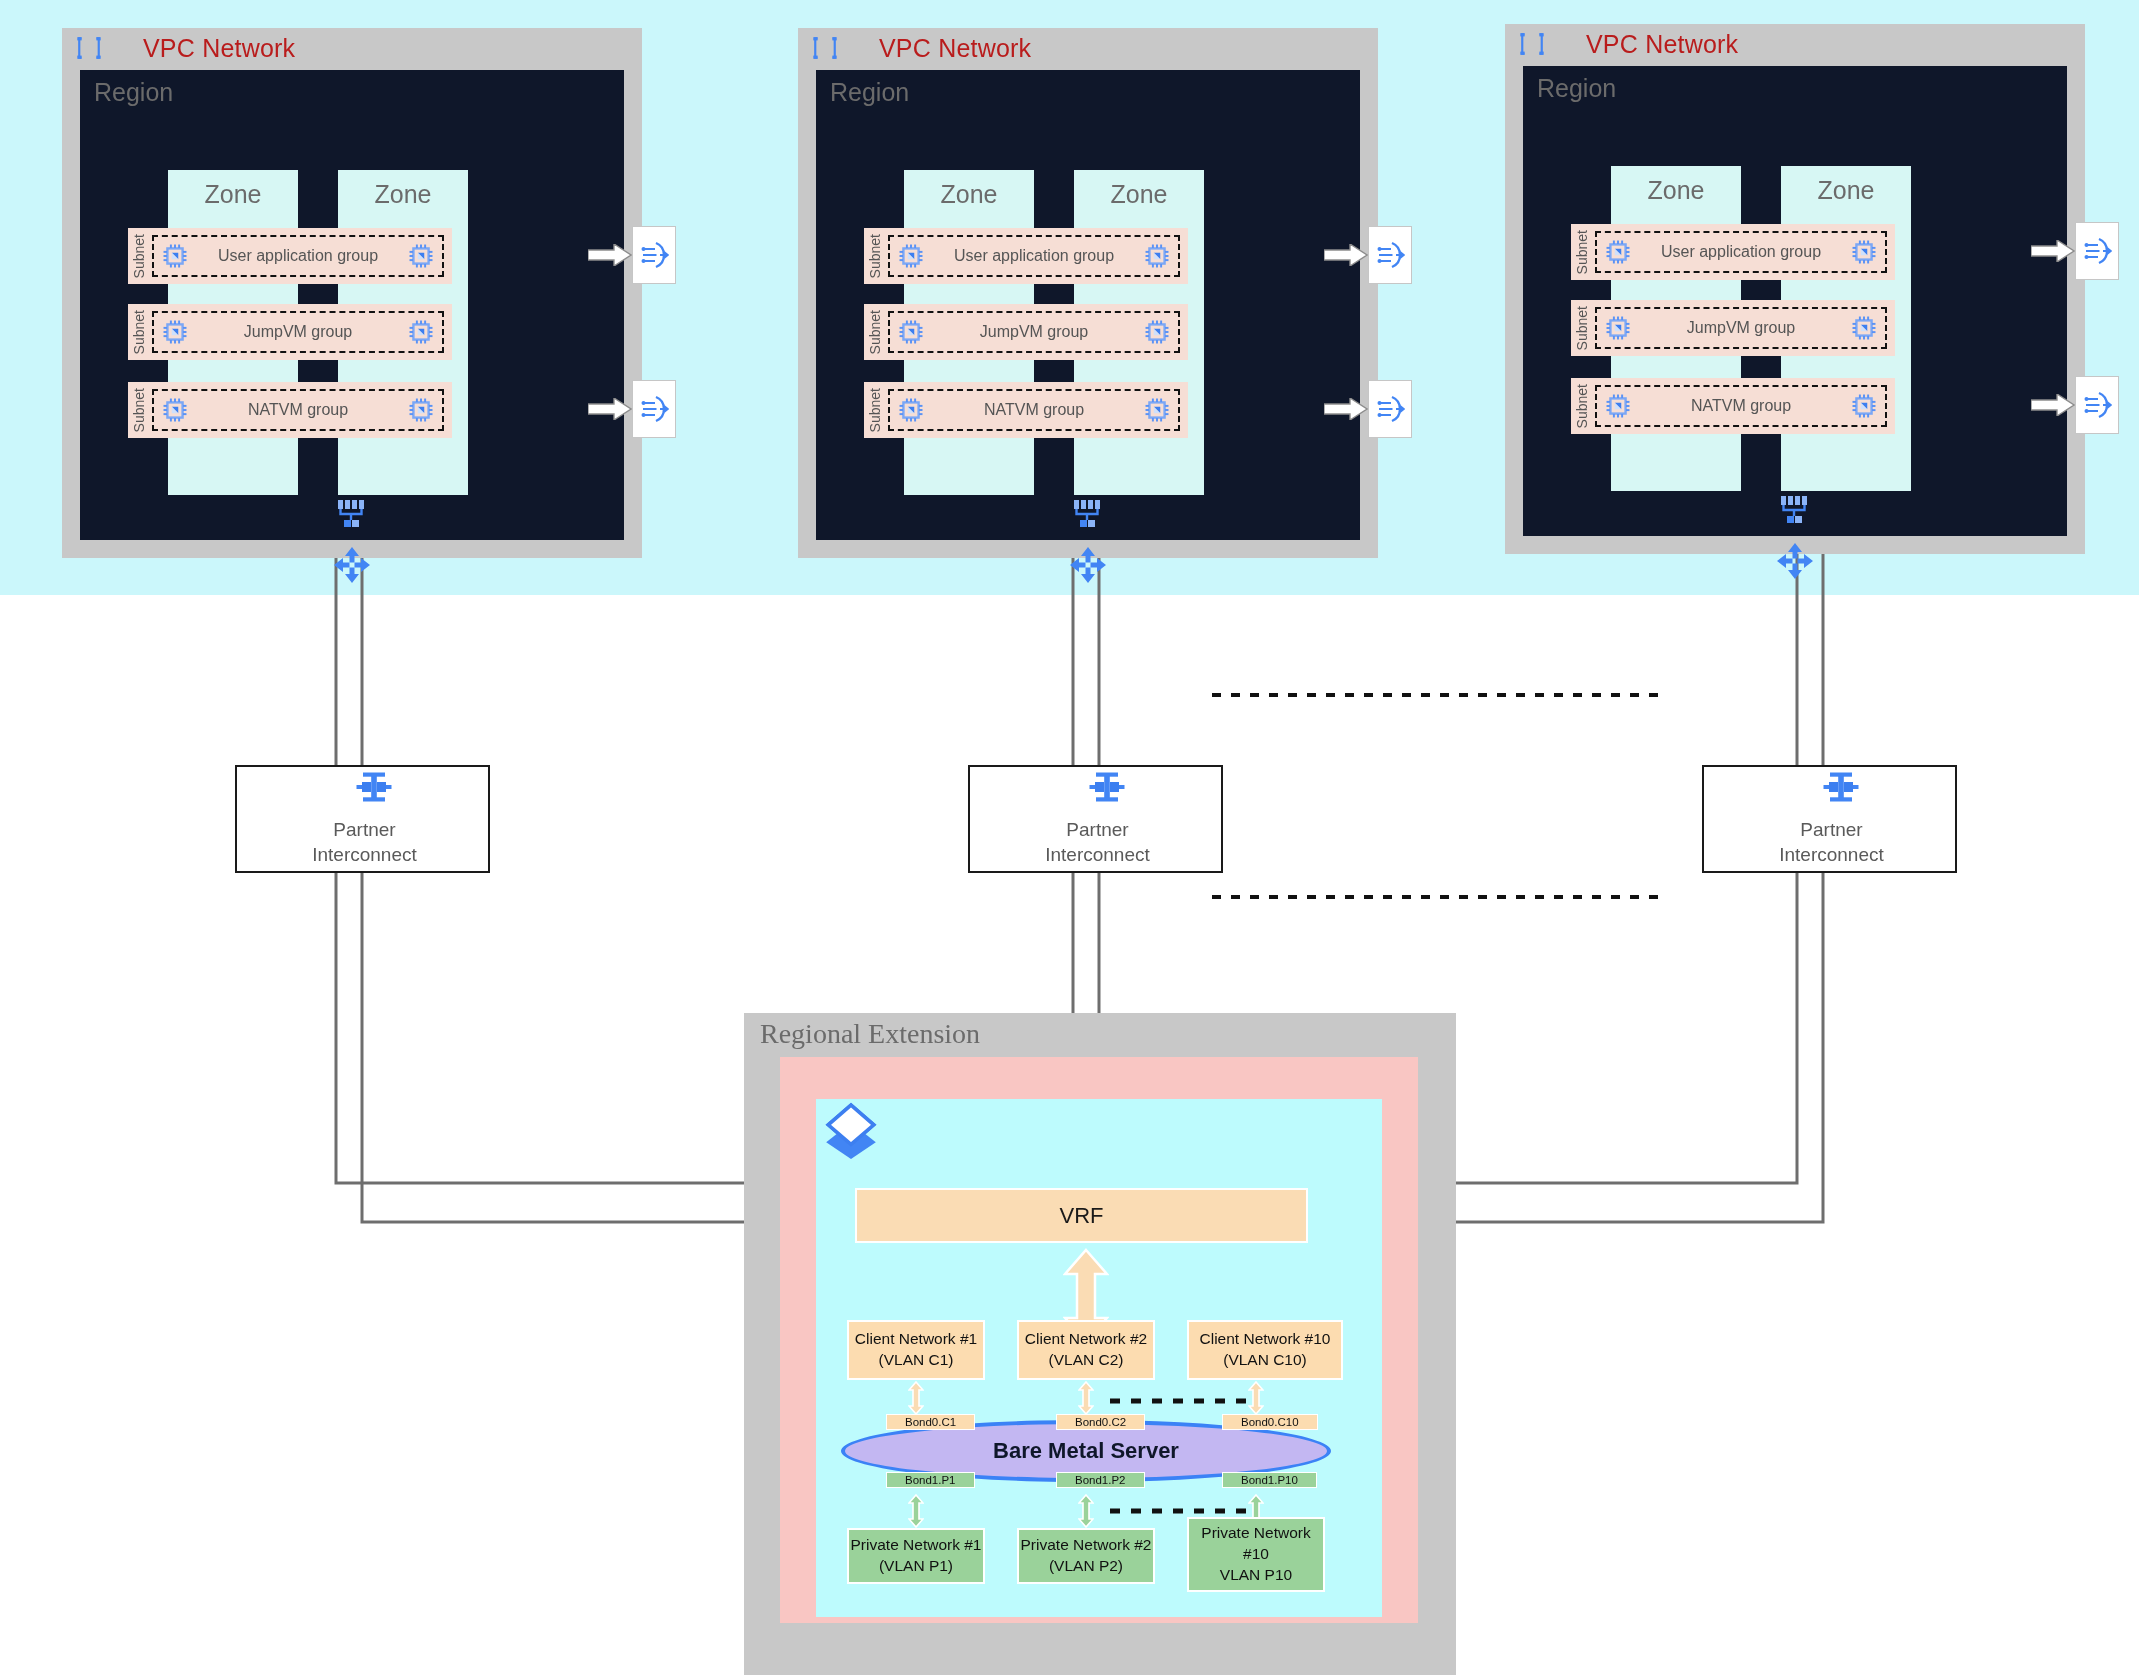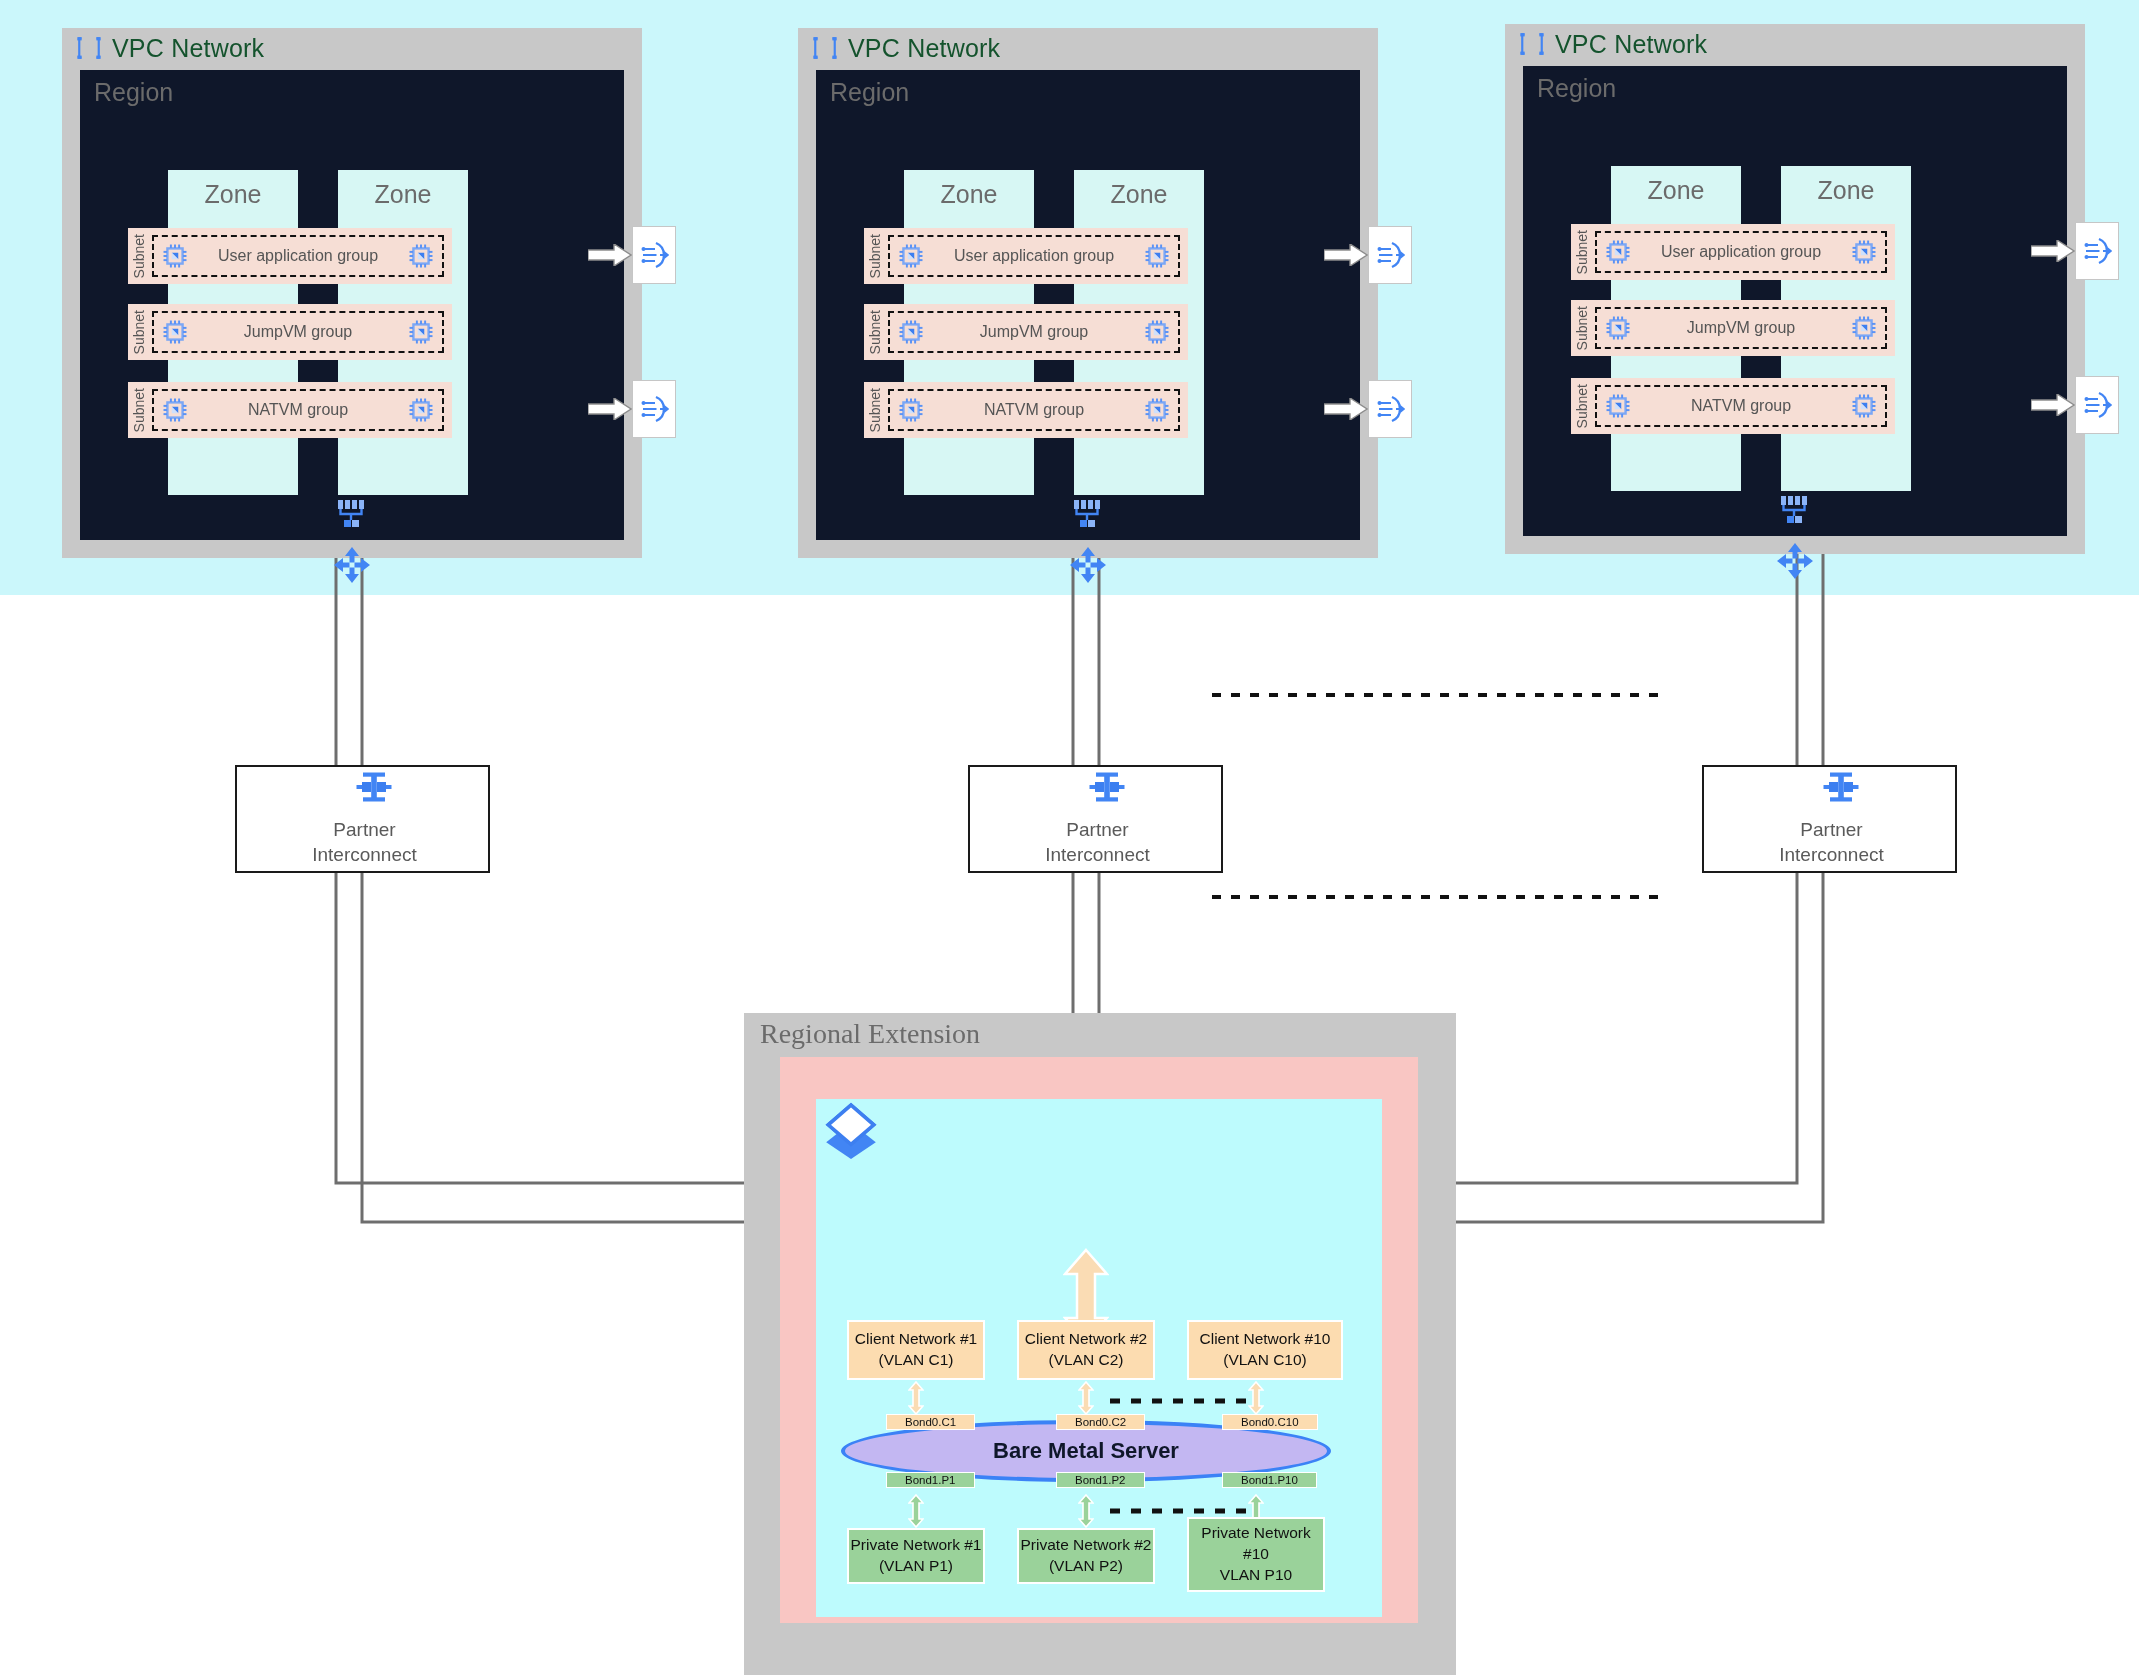--- a/index.html
+++ b/index.html
@@ -21,21 +21,21 @@
   
   .vpc {
     position:absolute;
     background:#c8c8c8;
   }
   .vpc-header {
     position:absolute; left:0; top:0; height:40px;
     display:flex; align-items:center; gap:10px; padding-left:14px;
   }
   .vpc-title {
-    font-size:25px; color:#14532d; letter-spacing:.2px; white-space:nowrap;
+    font-size:25px; color:#b91c1c; letter-spacing:.2px; white-space:nowrap;margin-left:31px;
   }
   .vpc-icon { width:26px; height:26px; flex:0 0 26px; display:block; }
 
   .region {
     position:absolute;
     background:#0f172a;
     text-decoration:underline;
   }
   .region-label {
     position:absolute; left:14px; top:8px;
@@ -935,20 +935,23 @@
     <div class="regext-pink" style="left:36px; top:44px; width:638px; height:566px;"></div>
     <div class="regext-cyan" style="left:72px; top:86px; width:566px; height:518px;"></div>
   </div>
 
   <svg class="layer-icon" viewBox="0 0 60 60" style="left:820px; top:1100px;">
     <polygon points="30,5 52,24 30,43 8,24" fill="none" stroke="#3d7ff0" stroke-width="3.4"></polygon>
     <polygon points="30,22 54,41 30,57 6,41" fill="#4285f4"></polygon>
     <polygon points="30,5 52,24 30,43 8,24" fill="#ffffff" stroke="#3d7ff0" stroke-width="3.4"></polygon>
   </svg>
 
+  <div class="vrf" style="left:855px; top:1188px; width:453px; height:55px;">
+    <span>VRF</span>
+  </div>
 
   <svg class="dblarrow" viewBox="0 0 46 96" style="left:1063px; top:1248px; width:46px; height:96px;">
     <path d="M23 2 L44 26 L32 26 L32 70 L44 70 L23 94 L2 70 L14 70 L14 26 L2 26 Z" fill="#fadcb4" stroke="#ffffff" stroke-width="2.5"></path>
   </svg>
 
   <div class="cnet" style="left:847px; top:1320px; width:138px; height:60px;">
     <span>Client Network #1</span>
     <span>(VLAN C1)</span>
   </div>
   <div class="cnet" style="left:1017px; top:1320px; width:138px; height:60px;">

